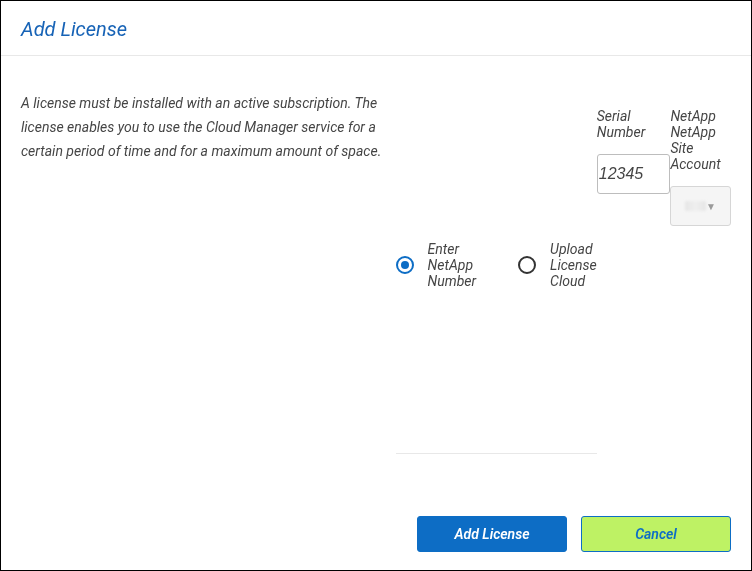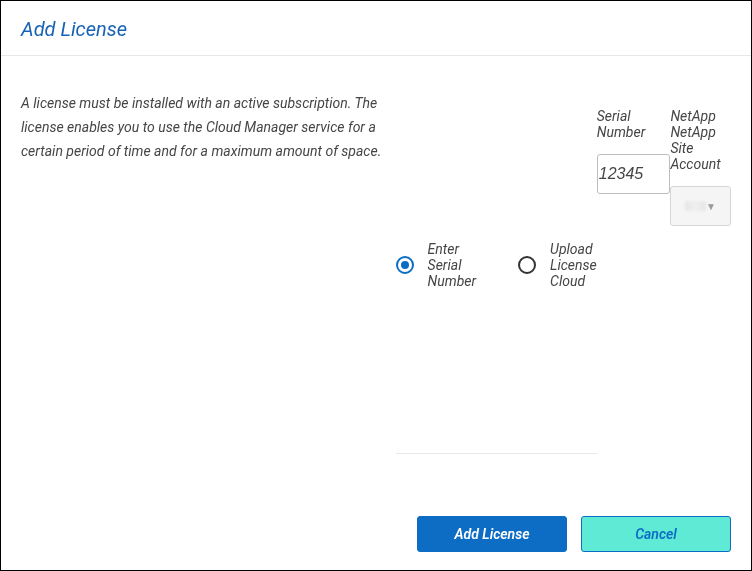--- a/index.html
+++ b/index.html
@@ -140,42 +140,42 @@
     display: flex;
     align-items: center;
     justify-content: center;
   }
   .btn-primary {
     background: #0d6dc5;
     color: #fff;
     border: 1px solid #0d6dc5;
   }
   .btn-secondary {
-    background: #5eead4;
+    background: #bef264;
     color: #0d6dc5;
     border: 1px solid #0d6dc5;
     text-align: right;
   }
 </style>
 </head>
 <body>
 
 <div class="header">
   <h1 class="title">Add License</h1>
 </div>
 
 <div class="content">
   <p class="description">A license must be installed with an active subscription. The license enables you to use the Cloud Manager service for a certain period of time and for a maximum amount of space.</p>
 
   <div class="radio-row">
     <div class="radio-option">
       <span class="radio-outer checked">
         <span class="radio-inner"></span>
       </span>
-      <span class="radio-label">Enter Serial Number</span>
+      <span class="radio-label">Enter NetApp Number</span>
     </div>
     <div class="radio-option">
       <span class="radio-outer"></span>
       <span class="radio-label">Upload License Cloud</span>
     </div>
   </div>
 
   <div class="field-group">
     <label class="field-label">Serial Number</label>
     <input type="text" class="text-input" value="12345" style="">

